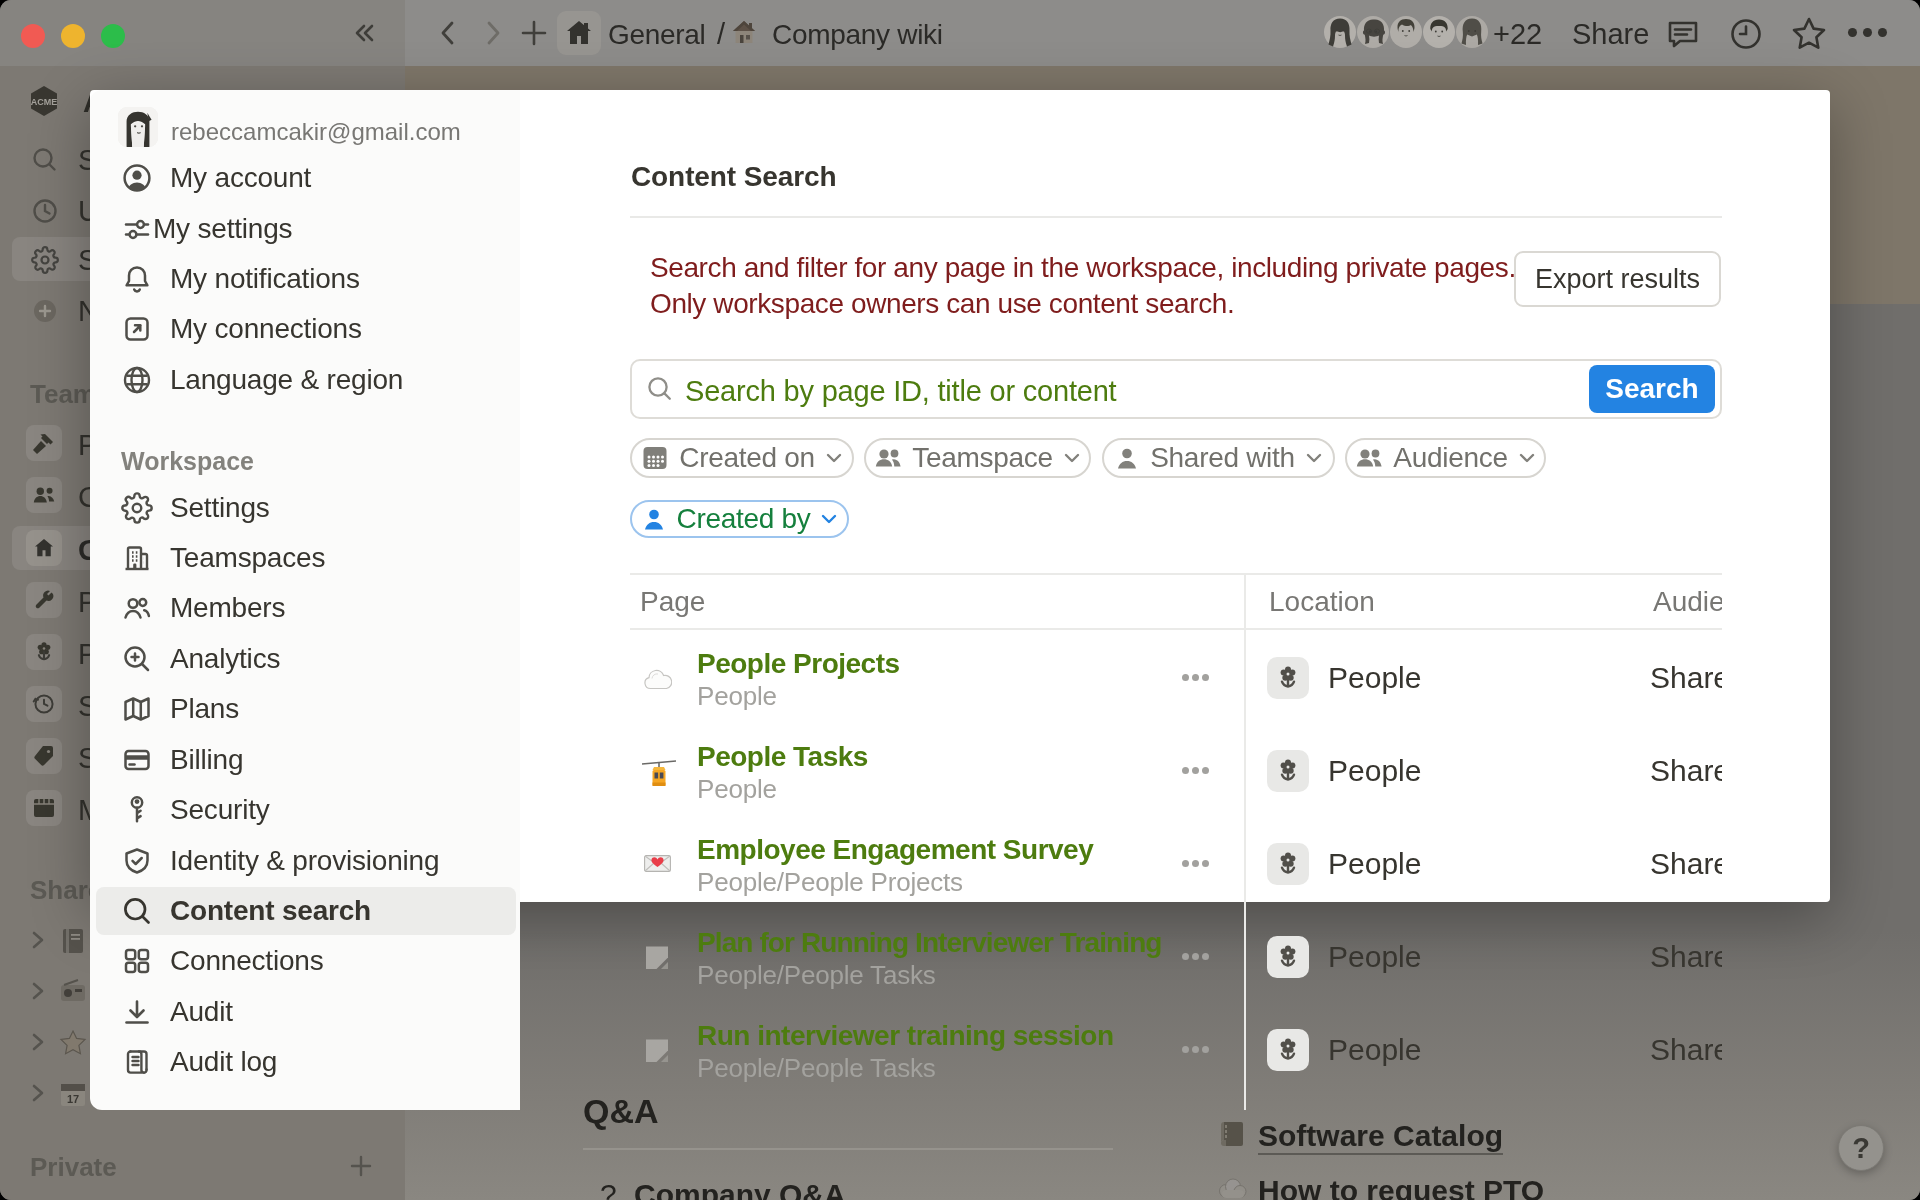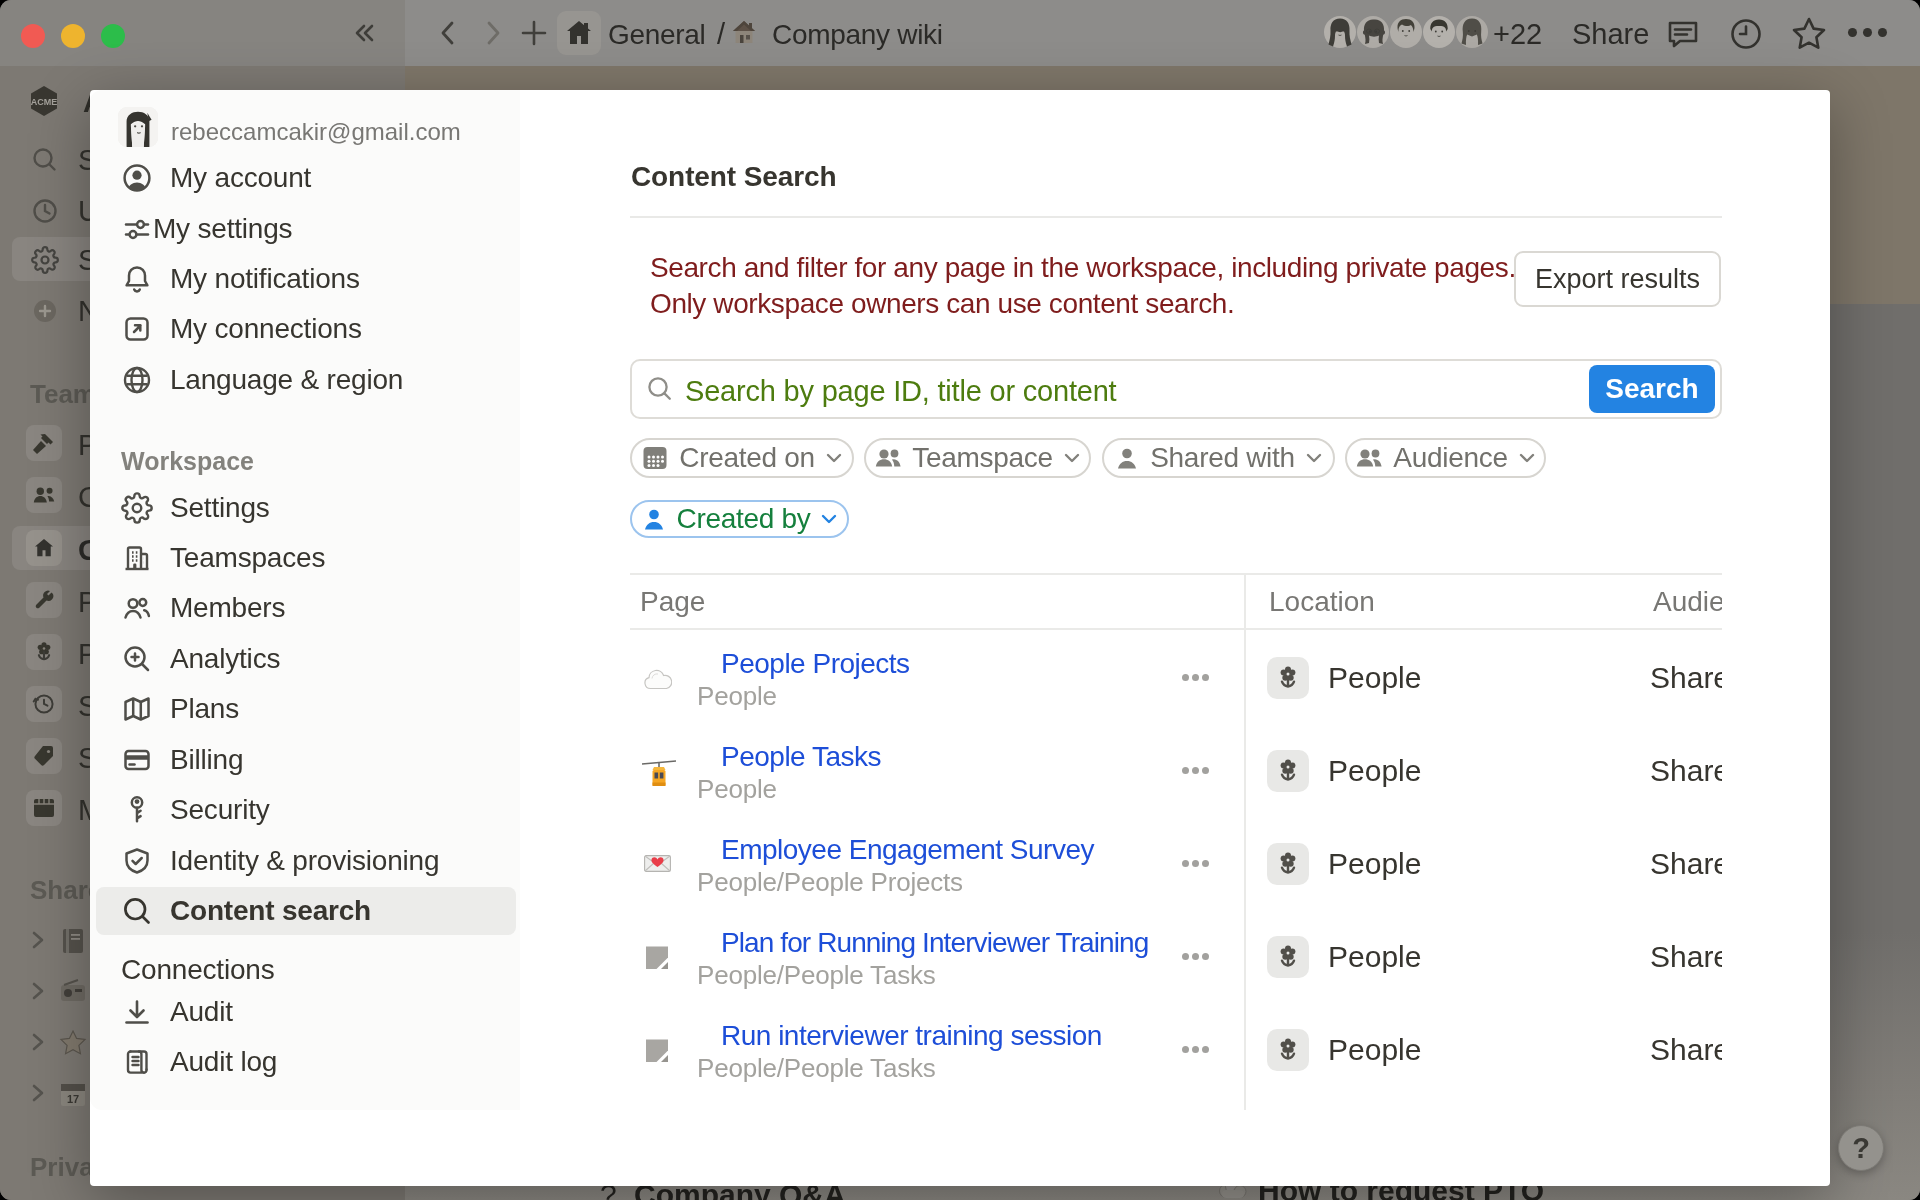--- a/index.html
+++ b/index.html
@@ -9,30 +9,30 @@
   .win { position:absolute; inset:0; border-radius:11px; overflow:hidden; background:#6f6d6a; }
   
   .topbarL { left:0; top:0; width:405px; height:66px; background:#868480; }
   .topbarR { left:405px; top:0; width:1515px; height:66px; background:#8d8c8a; }
   .cover   { left:405px; top:66px; width:1515px; height:238px; background:#7e7669; }
   .sidebar { left:0; top:66px; width:405px; height:1134px; background:#7d7973; }
   .contentbg { left:405px; top:304px; width:1515px; height:896px;
     background:linear-gradient(180deg,#706e6b 0%, #706e6b 70%, #807d78 88%, #8a8781 100%); }
   .tltxt { color:#2b2a27; font-size:29px; }
   
-  .modal { left:90px; top:90px; width:1740px; height:1096px; background:#fff;
+  .modal { left:90px; top:90px; width:1740px; height:812px; background:#fff;
     border-radius:4px; box-shadow:0 15px 60px rgba(0,0,0,0.32); }
   .mside { left:0; top:0; width:430px; height:1020px; background:#fbfbfa;
     border-radius:12px 0 0 12px; }
   .mitxt { color:#37352f; font-size:28px; font-weight:500; letter-spacing:-0.2px; }
   .gray { color:#787774; }
   .chip { position:absolute; height:40px; border:2px solid #d7d5d0; border-radius:21px;
     display:flex; align-items:center; justify-content:center; gap:9px; }
   .chip span { font-size:28px; color:#72716c; letter-spacing:-0.3px; }
-  .rowtitle { font-size:28px; font-weight:400; color:#1d4ed8; letter-spacing:-0.5px;margin-left:24px; }
+  .rowtitle { font-size:28px; font-weight:700; color:#4d7c0f; letter-spacing:-0.5px; }
   .rowsub { font-size:26px; color:#a3a29e; letter-spacing:-0.2px; }
   .loctxt { font-size:30px; color:#37352f; }
   .locbox { position:absolute; width:42px; height:42px; border-radius:10px; background:#e8e8e6;
     display:flex; align-items:center; justify-content:center; }
   .dots { position:absolute; width:66px; display:flex; gap:3px; justify-content:center; }
   .dots i { width:7px; height:7px; border-radius:50%; background:#a2a19e; }
   .ticon { position:absolute; width:36px; height:36px; border-radius:8px; background:#8a8681;
     display:flex; align-items:center; justify-content:center; }
 </style>
 </head>
@@ -418,21 +418,21 @@
           </svg>
         <span class="mitxt">Identity &amp; provisioning</span>
       </div>
       <div class="a" style="left:31px;top:797px;width:380px;height:48px;display:flex;align-items:center;gap:17px;">
         <svg width="32" height="32" viewBox="0 0 32 32" fill="none" stroke="#37352f" stroke-width="2.7" stroke-linecap="round">
             <circle cx="14.2" cy="14.2" r="9.8"></circle>
             <path d="M21.5 21.5 l6 6"></path>
           </svg>
         <span class="mitxt" style="font-weight:700;">Content search</span>
       </div>
-      <div class="a" style="left:31px;top:847px;width:380px;height:48px;display:flex;align-items:flex-start;gap:17px;flex-direction:column;">
+      <div class="a" style="left:31px;top:847px;width:380px;height:48px;display:flex;align-items:center;gap:17px;">
         <svg width="32" height="32" viewBox="0 0 32 32" fill="none" stroke="#4f4e49" stroke-width="2.5">
             <rect x="5" y="5" width="9.2" height="9.2" rx="2.5"></rect>
             <rect x="17.8" y="5" width="9.2" height="9.2" rx="2.5"></rect>
             <rect x="5" y="17.8" width="9.2" height="9.2" rx="2.5"></rect>
             <rect x="17.8" y="17.8" width="9.2" height="9.2" rx="2.5"></rect>
           </svg>
         <span class="mitxt">Connections</span>
       </div>
       <div class="a" style="left:31px;top:898px;width:380px;height:48px;display:flex;align-items:center;gap:17px;">
         <svg width="32" height="32" viewBox="0 0 32 32" fill="none" stroke="#4f4e49" stroke-width="2.6" stroke-linecap="round" stroke-linejoin="round">

